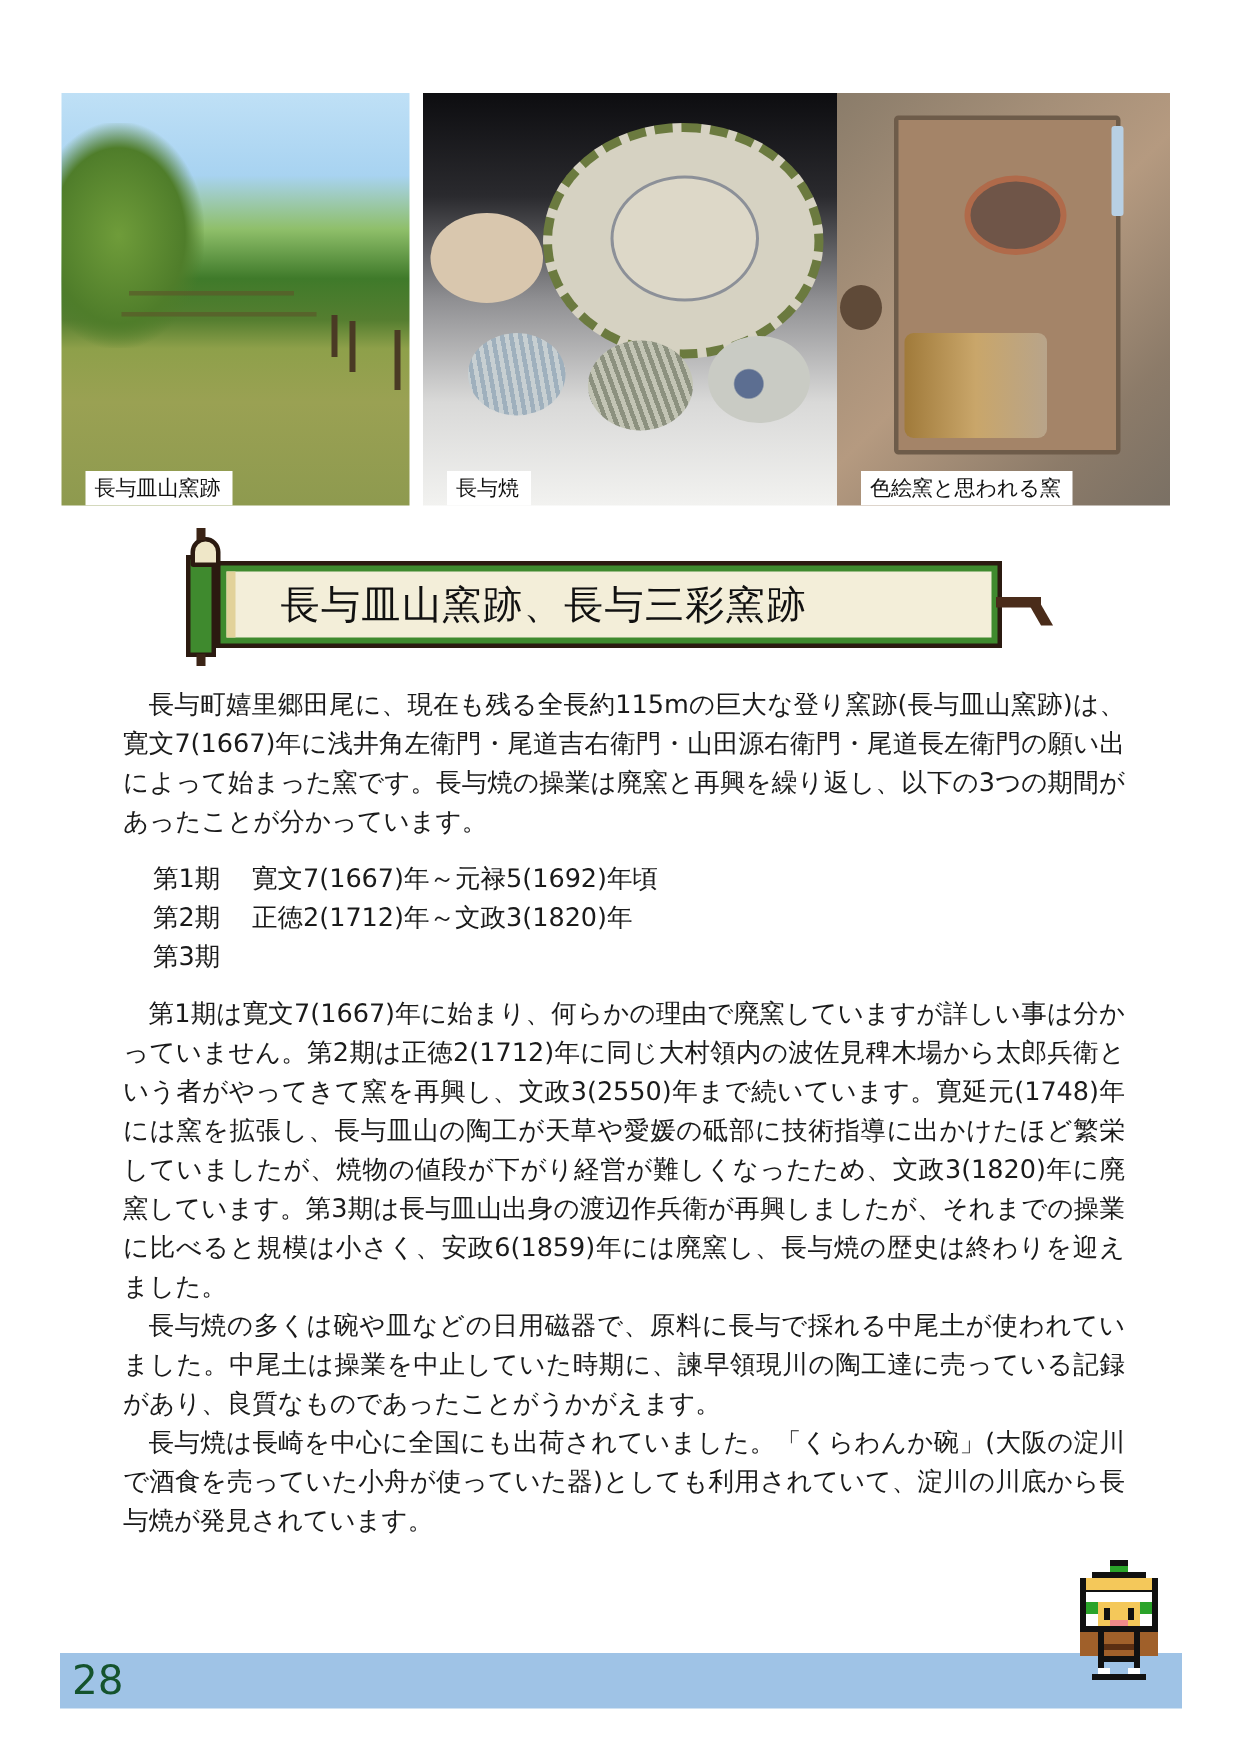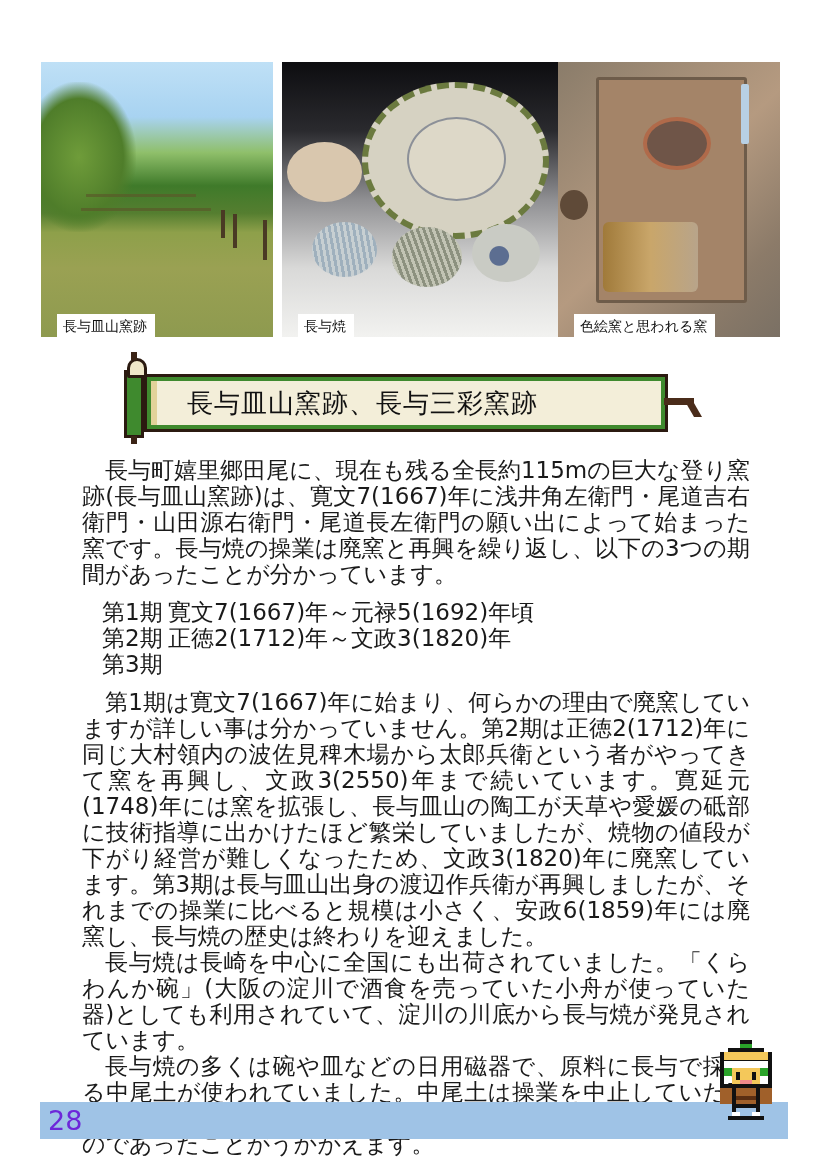--- a/index.html
+++ b/index.html
@@ -49,30 +49,30 @@
   #heading .rod-knob-bot { position:absolute; left:13px; top:84px; width:6px; height:8px; background:#3b2416; }
   #heading .band { position:absolute; left:26px; top:22px; width:518px; height:52px; background:#3f8a2e;
         border:3px solid #2b1a10; }
   #heading .paper { position:absolute; left:4px; top:4px; right:4px; bottom:4px; background:#f3eed9;
         border-left:6px solid #e2d29a; display:flex; align-items:center; }
   #heading .title { font-size:26px; letter-spacing:1px; color:#111; font-weight:500; padding-left:30px; }
   #heading .tail { position:absolute; left:546px; top:46px; width:30px; height:7px; background:#4a2c1a; }
   #heading .tail2 { position:absolute; left:572px; top:51px; width:8px; height:14px; background:#4a2c1a; transform:skewX(30deg); }
 
   
-  #content { position:absolute; left:82px; top:457px; width:668px; font-size:23px; line-height:26px; }
+  #content { position:absolute; left:82px; top:457px; width:668px; font-size:17px; line-height:26px; }
   #content p { margin:0; text-indent:1em; text-align:justify; }
   #content .periods { margin:12px 0 12px 20px; }
   #content .period-row { display:flex; white-space:nowrap; }
   #content .period-label { width:66px; }
   #content .period-range { }
 
   
   #footer-bar { position:absolute; left:40px; top:1102px; width:748px; height:37px; background:#9fc3e6; }
-  #page-number { position:absolute; left:8px; top:0; font-size:27px; line-height:37px; color:#6d28d9; }
+  #page-number { position:absolute; left:8px; top:0; font-size:27px; line-height:37px; color:#14532d; }
 
   
   #mascot { position:absolute; left:712px; top:1040px; width:72px; height:88px; }
 </style>
 </head>
 <body>
 
 <div class="photo" id="p1">
   <div class="trees"></div>
   <div class="terrace" style="top:132px;width:110px;"></div>
@@ -125,22 +125,22 @@
     </div>
     <div class="period-row">
       <span class="period-label">第2期</span>
       <span class="period-range">正徳2(1712)年～文政3(1820)年</span>
     </div>
     <div class="period-row">
       <span class="period-label">第3期</span>
     </div>
   </div>
   <p>第1期は寛文7(1667)年に始まり、何らかの理由で廃窯していますが詳しい事は分かっていません。第2期は正徳2(1712)年に同じ大村領内の波佐見稗木場から太郎兵衛という者がやってきて窯を再興し、文政3(2550)年まで続いています。寛延元(1748)年には窯を拡張し、長与皿山の陶工が天草や愛媛の砥部に技術指導に出かけたほど繁栄していましたが、焼物の値段が下がり経営が難しくなったため、文政3(1820)年に廃窯しています。第3期は長与皿山出身の渡辺作兵衛が再興しましたが、それまでの操業に比べると規模は小さく、安政6(1859)年には廃窯し、長与焼の歴史は終わりを迎えました。</p>
+  <p>長与焼の多くは碗や皿などの日用磁器で、原料に長与で採れる中尾土が使われていました。中尾土は操業を中止していた時期に、諫早領現川の陶工達に売っている記録があり、良質なものであったことがうかがえます。</p>
   <p>長与焼は長崎を中心に全国にも出荷されていました。「くらわんか碗」(大阪の淀川で酒食を売っていた小舟が使っていた器)としても利用されていて、淀川の川底から長与焼が発見されています。</p>
-  <p>長与焼の多くは碗や皿などの日用磁器で、原料に長与で採れる中尾土が使われていました。中尾土は操業を中止していた時期に、諫早領現川の陶工達に売っている記録があり、良質なものであったことがうかがえます。</p>
 </div>
 
 <div id="footer-bar">
   <span id="page-number">28</span>
 </div>
 
 <svg id="mascot" viewBox="0 0 18 22" shape-rendering="crispEdges">
   <rect x="7" y="0" width="3" height="1" fill="#111"></rect>
   <rect x="7" y="1" width="3" height="1" fill="#2aa32a"></rect>
   <rect x="4" y="2" width="9" height="1" fill="#111"></rect>

